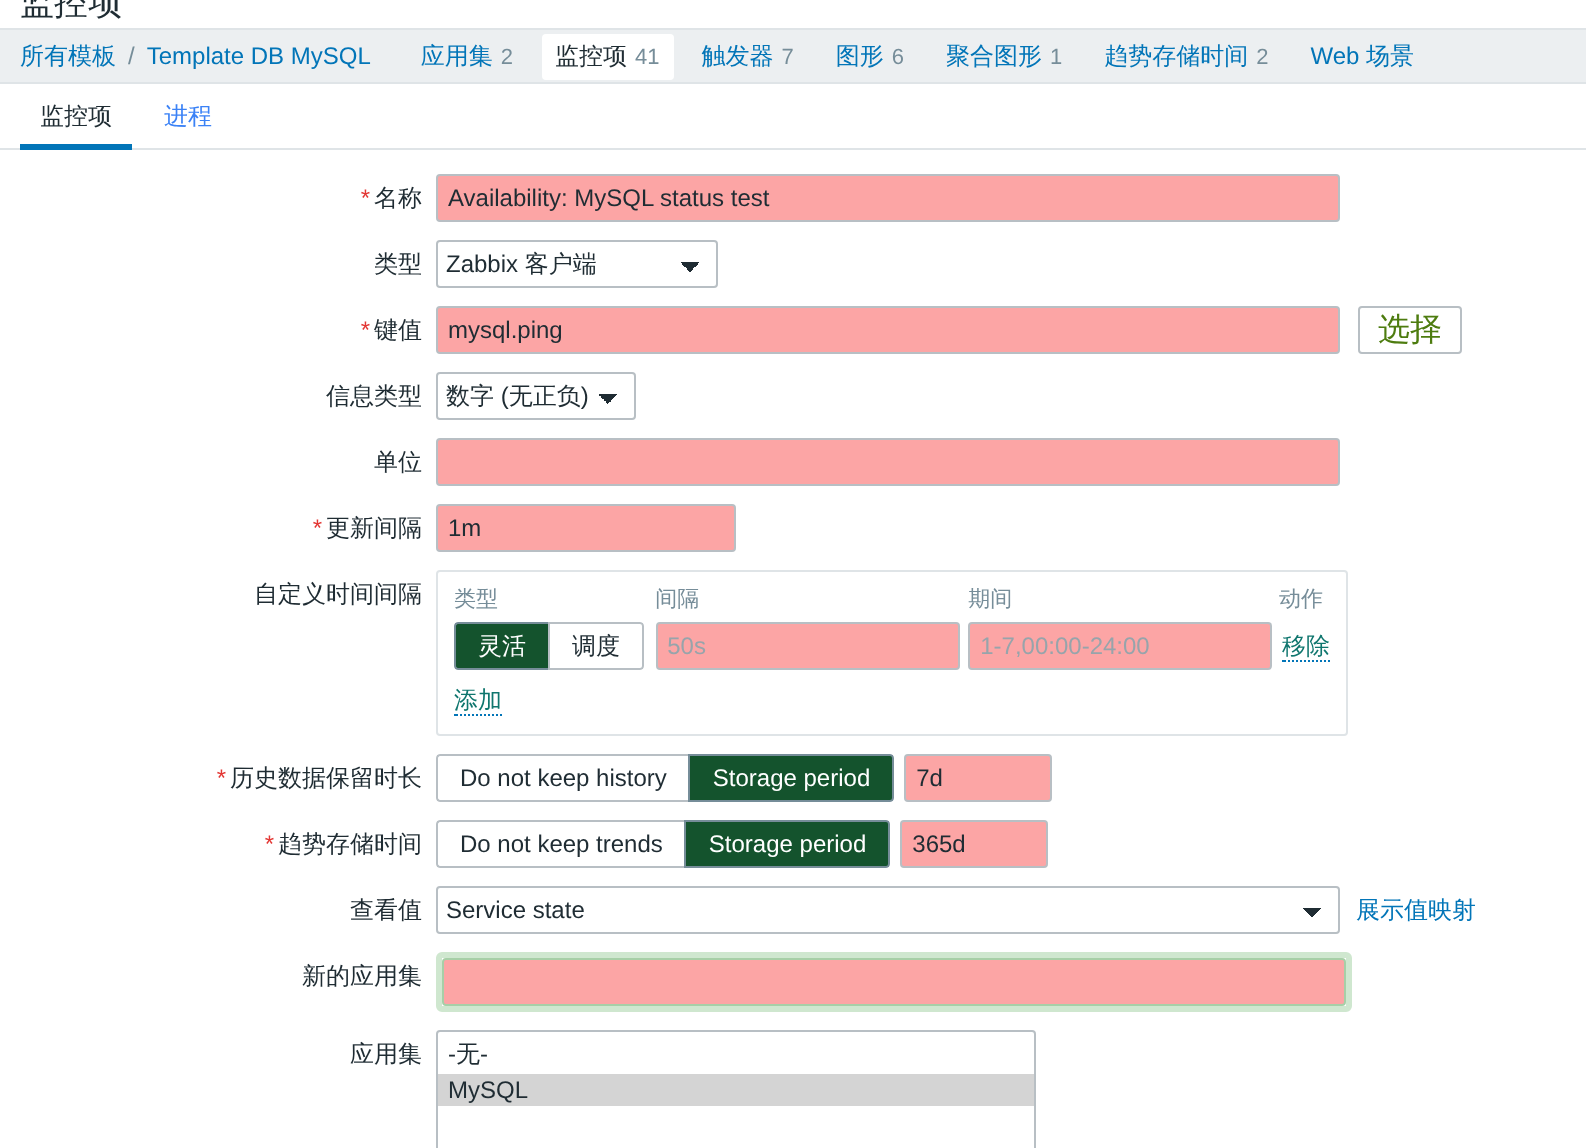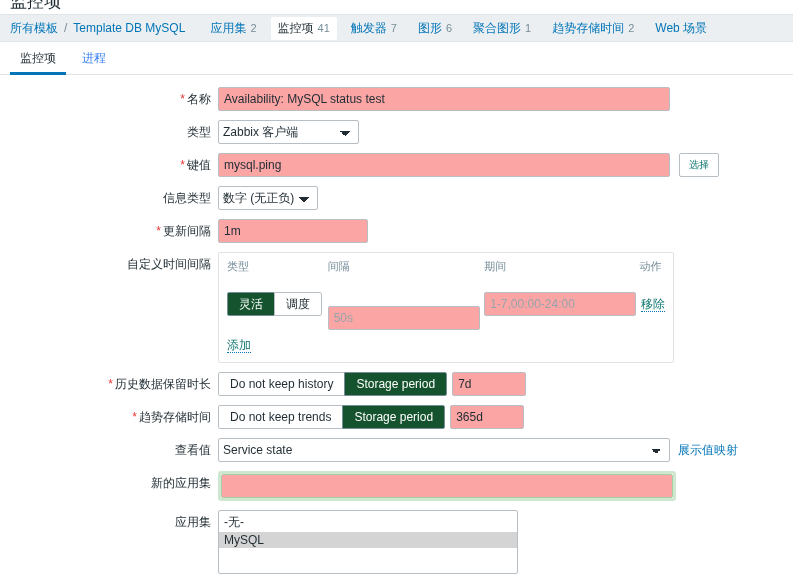--- a/index.html
+++ b/index.html
@@ -180,23 +180,23 @@
   }
   .sel-type { width: 141px; }
   .sel-info { width: 100px; }
   .sel-view { width: 452px; }
 
   button.btn {
     height: 24px;
     box-sizing: border-box;
     border: 1px solid #b8bfc4;
     background: #fff;
-    color: #0f766e;
-    font-family: "Liberation Sans", "DejaVu Sans", sans-serif;
-    font-size: 10px;
+    color: #4d7c0f;
+    font-family: "Liberation Sans", "DejaVu Sans", sans-serif;
+    font-size: 16px;
     border-radius: 2px;
     padding: 0 9px;
     cursor: pointer;
   }
   .btn-select { margin-left: 9px; }
 
   
   .seg {
     display: inline-flex;
     border-radius: 2px;
@@ -376,20 +376,26 @@
 
   <div class="row">
     <div class="lbl">信息类型</div>
     <div class="ctl">
       <select class="sel sel-info">
         <option>数字 (无正负)</option>
       </select>
     </div>
   </div>
 
+  <div class="row">
+    <div class="lbl">单位</div>
+    <div class="ctl">
+      <input class="txt w-xl" type="text" value="" style="">
+    </div>
+  </div>
 
   <div class="row">
     <div class="lbl">
       <span class="req">*</span><span>更新间隔</span>
     </div>
     <div class="ctl">
       <input class="txt w-int" type="text" value="1m" style="">
     </div>
   </div>
 
@@ -408,21 +414,21 @@
           </thead>
           <tbody>
             <tr>
               <td class="col-type">
                 <span class="seg">
                   <button class="segbtn on">灵活</button>
                   <button class="segbtn">调度</button>
                 </span>
               </td>
               <td class="col-int">
-                <input class="txt" style="width: 152px; margin-top: 28px;" type="text" placeholder="50s">
+                <input class="txt" style="width: 152px;" type="text" placeholder="50s">
               </td>
               <td class="col-per">
                 <input class="txt" style="width: 152px;" type="text" placeholder="1-7,00:00-24:00">
               </td>
               <td class="col-act">
                 <a class="dlink">移除</a>
               </td>
             </tr>
           </tbody>
         </table>

